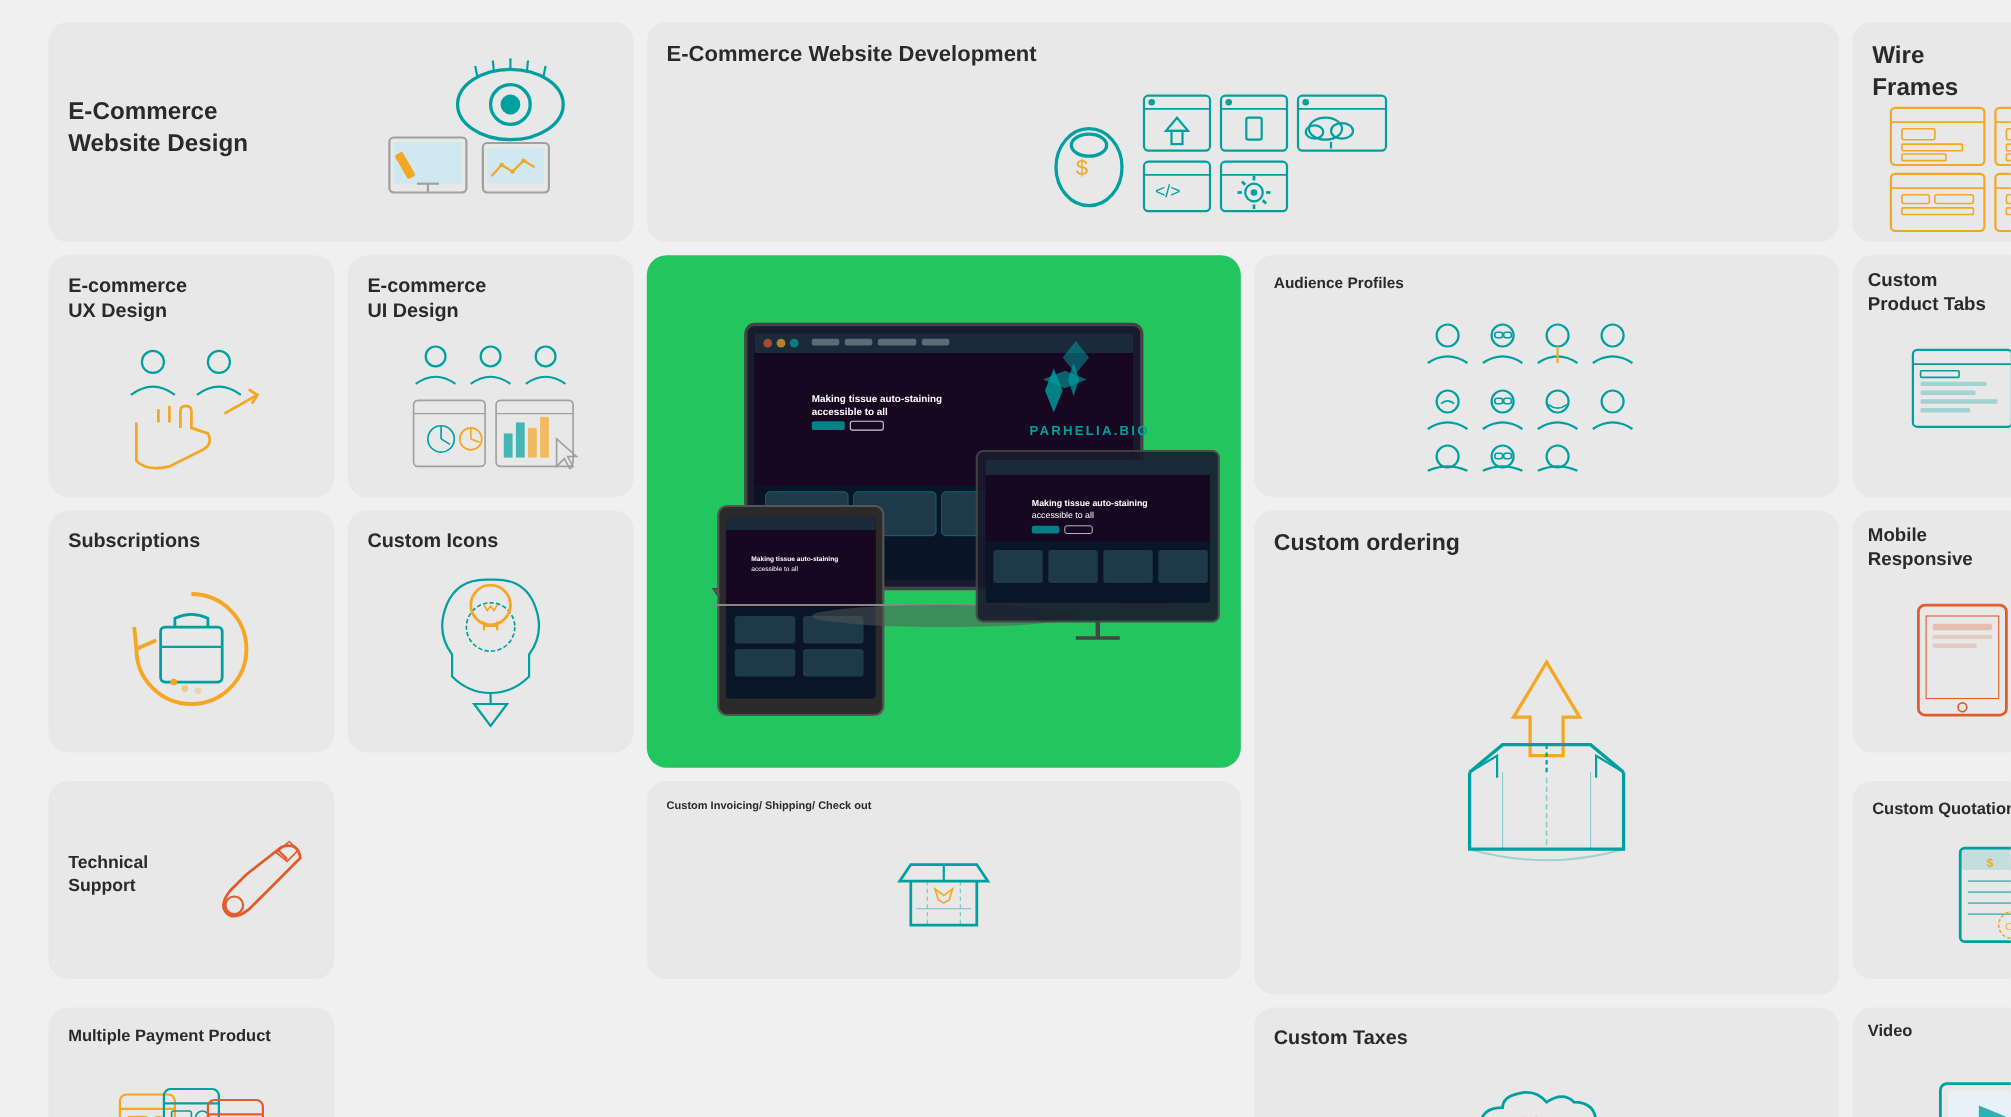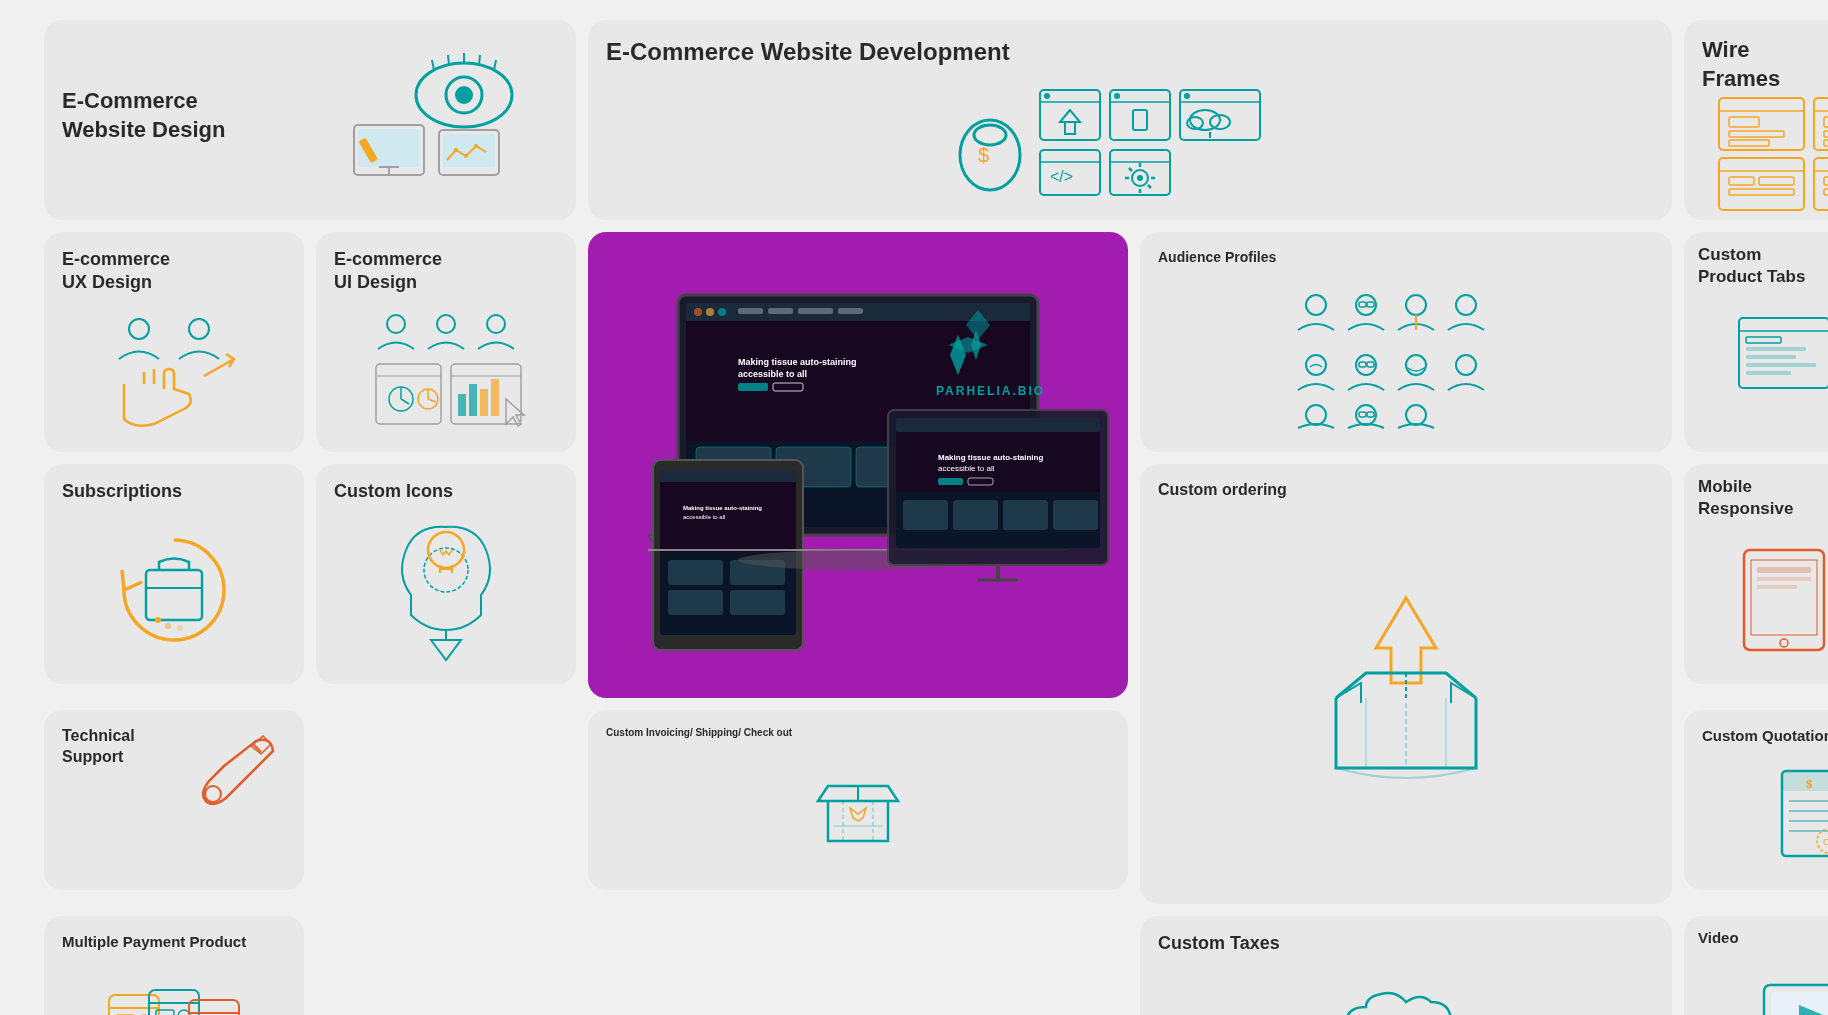--- a/index.html
+++ b/index.html
@@ -44,21 +44,21 @@
       flex: 1;
       min-height: 80px;
     }
     
     .span-col-2 { grid-column: span 2; }
     .span-col-3 { grid-column: span 3; }
     .span-row-2 { grid-row: span 2; }
 
     
     .center-card {
-      background: #a21caf;
+      background: #22c55e;
       border-radius: 18px;
       padding: 16px;
       display: flex;
       flex-direction: column;
       align-items: center;
       justify-content: center;
     }
 
     
     svg { overflow: visible; }
@@ -68,21 +68,21 @@
       --teal: #00a0a0;
       --orange: #f5a623;
       --blue: #2196F3;
       --red-orange: #e05c2a;
     }
 
     
     .bottom-card {
       display: flex;
       flex-direction: row;
-      align-items: flex-start;
+      align-items: center;
       justify-content: space-between;
     }
 
     .bottom-card .card-title {
       font-size: 16px;
       flex: 1;
     }
 
     .bottom-icon {
       width: 100px;
@@ -147,21 +147,21 @@
 
           <polyline points="103,110 112,100 122,106 132,96 142,102" fill="none" stroke="#f5a623" stroke-width="2"></polyline>
           <circle cx="112" cy="100" r="2" fill="#f5a623"></circle>
           <circle cx="122" cy="106" r="2" fill="#f5a623"></circle>
           <circle cx="132" cy="96" r="2" fill="#f5a623"></circle>
         </svg>
       </div>
     </div>
 
     <div class="card span-col-3" style="height:200px;">
-      <div class="card-title" style="font-size:24px;">E-Commerce Website Development</div>
+      <div class="card-title" style="font-size:20px;">E-Commerce Website Development</div>
       <div class="icon-area">
         <svg width="380" height="120" viewBox="0 0 380 120">
 
           <ellipse cx="50" cy="75" rx="30" ry="35" fill="none" stroke="#00a0a0" stroke-width="3"></ellipse>
           <ellipse cx="50" cy="55" rx="16" ry="10" fill="none" stroke="#00a0a0" stroke-width="3"></ellipse>
           <text x="38" y="82" font-size="20" fill="#f5a623">$</text>
 
           <rect x="100" y="10" width="60" height="50" rx="4" fill="none" stroke="#00a0a0" stroke-width="2"></rect>
           <line x1="100" y1="22" x2="160" y2="22" stroke="#00a0a0" stroke-width="1.5"></line>
           <circle cx="107" cy="16" r="3" fill="#00a0a0"></circle>
@@ -493,21 +493,21 @@
 
           <path d="M64,35 L67,40 L70,36 L73,40 L76,35" fill="none" stroke="#f5a623" stroke-width="1.5"></path>
 
           <polygon points="55,125 70,145 85,125" fill="none" stroke="#00a0a0" stroke-width="2"></polygon>
           <line x1="70" y1="115" x2="70" y2="125" stroke="#00a0a0" stroke-width="2"></line>
         </svg>
       </div>
     </div>
 
     <div class="card span-row-2" style="grid-column:4/span 2; grid-row:3/span 2; min-height:440px;">
-      <div class="card-title" style="font-size:16px;">Custom ordering</div>
+      <div class="card-title" style="font-size:21px;">Custom ordering</div>
       <div class="icon-area" style="flex-direction:column;">
         <svg width="200" height="220" viewBox="0 0 200 220">
 
           <polygon points="100,10 130,60 115,60 115,95 85,95 85,60 70,60" fill="none" stroke="#f5a623" stroke-width="3"></polygon>
 
           <path d="M30,110 L30,180 L170,180 L170,110" fill="none" stroke="#00a0a0" stroke-width="3"></path>
 
           <path d="M30,110 L60,85 L140,85 L170,110" fill="none" stroke="#00a0a0" stroke-width="3"></path>
 
           <path d="M30,110 L55,95 L55,115" fill="none" stroke="#00a0a0" stroke-width="2"></path>

